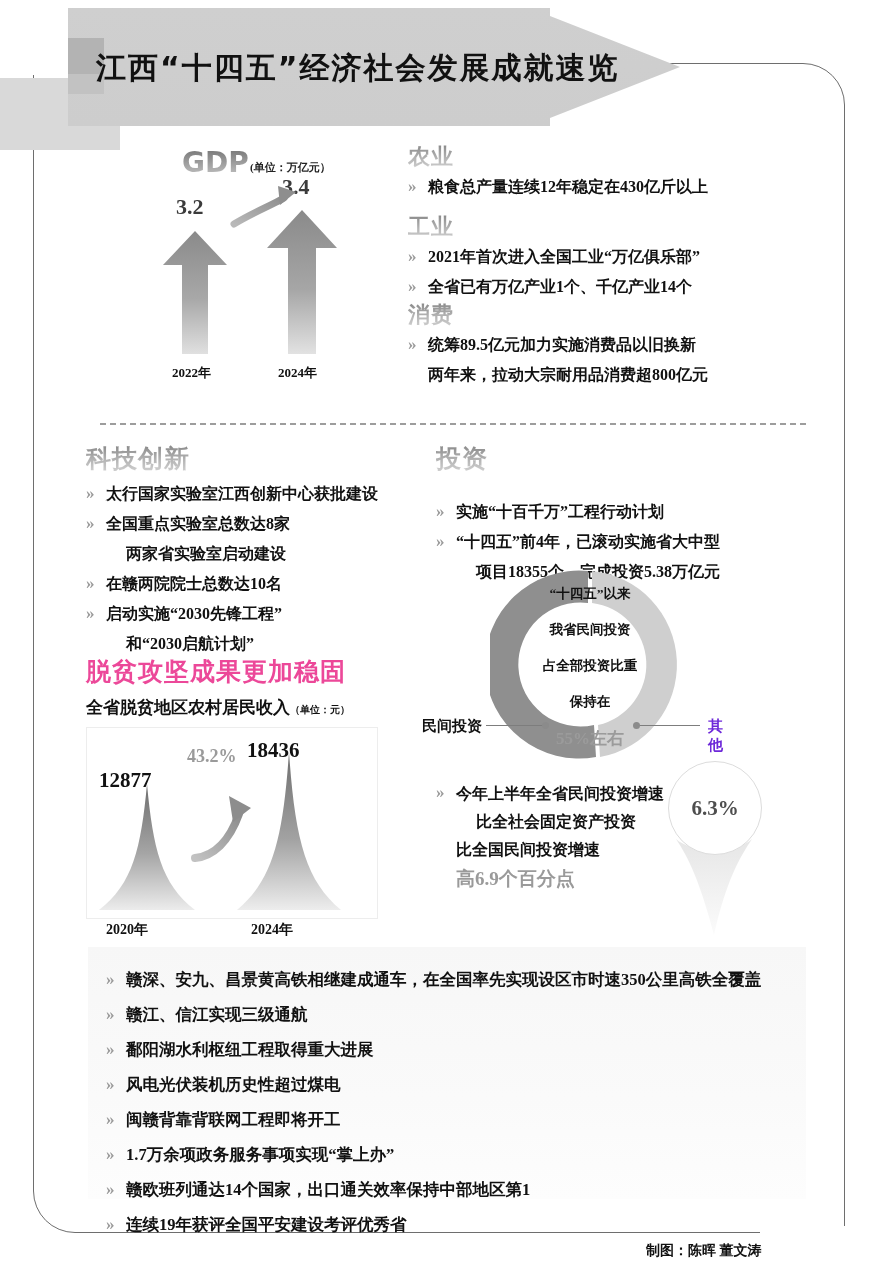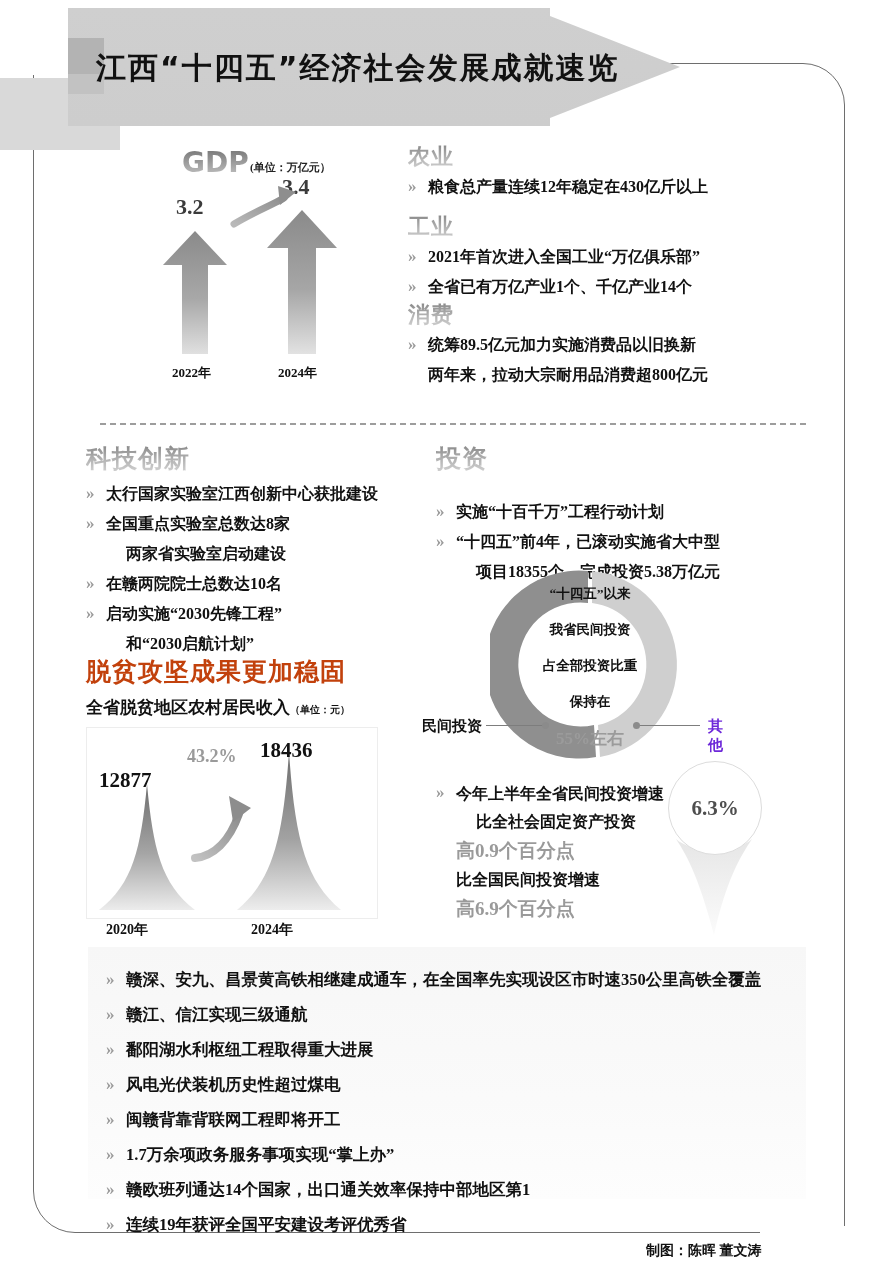--- a/index.html
+++ b/index.html
@@ -51,21 +51,21 @@
   .hdr{
     font-family:"DejaVu Sans","Liberation Sans",sans-serif;
     font-weight:bold;
     background:linear-gradient(180deg,#7f7f7f 0%,#b5b5b5 55%,#d7d7d7 100%);
     -webkit-background-clip:text;background-clip:text;color:transparent;
     -webkit-text-fill-color:transparent;
     letter-spacing:1px;
   }
   .hdr-dark{
     font-family:"DejaVu Sans","Liberation Sans",sans-serif;
-    font-weight:bold;color:#c2410c;letter-spacing:1px;
+    font-weight:bold;color:#ec4899;letter-spacing:1px;
   }
   .bullet{
     display:inline-block;width:20px;color:#9a9a9a;font-weight:bold;
     font-family:"Liberation Serif",serif;font-size:17px;
     flex:0 0 20px;
   }
   .li{
     display:flex;align-items:flex-start;margin-bottom:4px;
     font-family:"Liberation Serif","DejaVu Serif",serif;
     font-weight:bold;font-size:16px;line-height:26px;color:#111;
@@ -110,21 +110,21 @@
   
   .pov{position:absolute;left:86px;top:655px;width:330px;}
   .pov-h{font-size:25px;}
   .pov-sub{
     font-family:"Liberation Serif",serif;font-weight:bold;font-size:17px;color:#111;
     margin-top:8px;
   }
   .pov-sub .u{font-size:10px;font-weight:bold;}
   .pov-chart{position:relative;margin-top:8px;width:290px;height:190px;border:1px solid #ededed;}
   .pov-v1{position:absolute;left:12px;top:40px;font-size:21px;font-weight:bold;color:#111;}
-  .pov-v2{position:absolute;left:173px;top:10px;font-size:21px;font-weight:bold;color:#111;}
+  .pov-v2{position:absolute;left:160px;top:10px;font-size:21px;font-weight:bold;color:#111;}
   .pov-pct{position:absolute;left:100px;top:18px;font-size:18px;font-weight:bold;color:#9a9a9a;}
   .pov-l1{position:absolute;left:20px;top:196px;font-size:14px;font-weight:bold;color:#111;}
   .pov-l2{position:absolute;left:165px;top:196px;font-size:14px;font-weight:bold;color:#111;}
 
   
   .inv{position:absolute;left:436px;top:442px;width:370px;}
   .inv-h{font-size:25px;margin-bottom:24px;}
 
   
   .donut-wrap{position:absolute;left:490px;top:565px;width:200px;height:200px;}
@@ -384,24 +384,20 @@
     <div class="li">
       <span class="bullet">»</span>
       <span class="tx blk-line">今年上半年全省民间投资增速</span>
     </div>
     <div class="li">
       <span class="bullet" style="visibility:hidden;">»</span>
       <span class="tx blk-line indent">比全社会固定资产投资</span>
     </div>
     <div class="li">
       <span class="bullet" style="visibility:hidden;">»</span>
-      <span class="tx big-gry">高0.9个百分点</span>
-    </div>
-    <div class="li">
-      <span class="bullet" style="visibility:hidden;">»</span>
       <span class="tx blk-line">比全国民间投资增速</span>
     </div>
     <div class="li">
       <span class="bullet" style="visibility:hidden;">»</span>
       <span class="tx big-gry">高6.9个百分点</span>
     </div>
   </div>
 
   <div class="botbox">
     <div style="padding:16px 20px 0 18px;">

